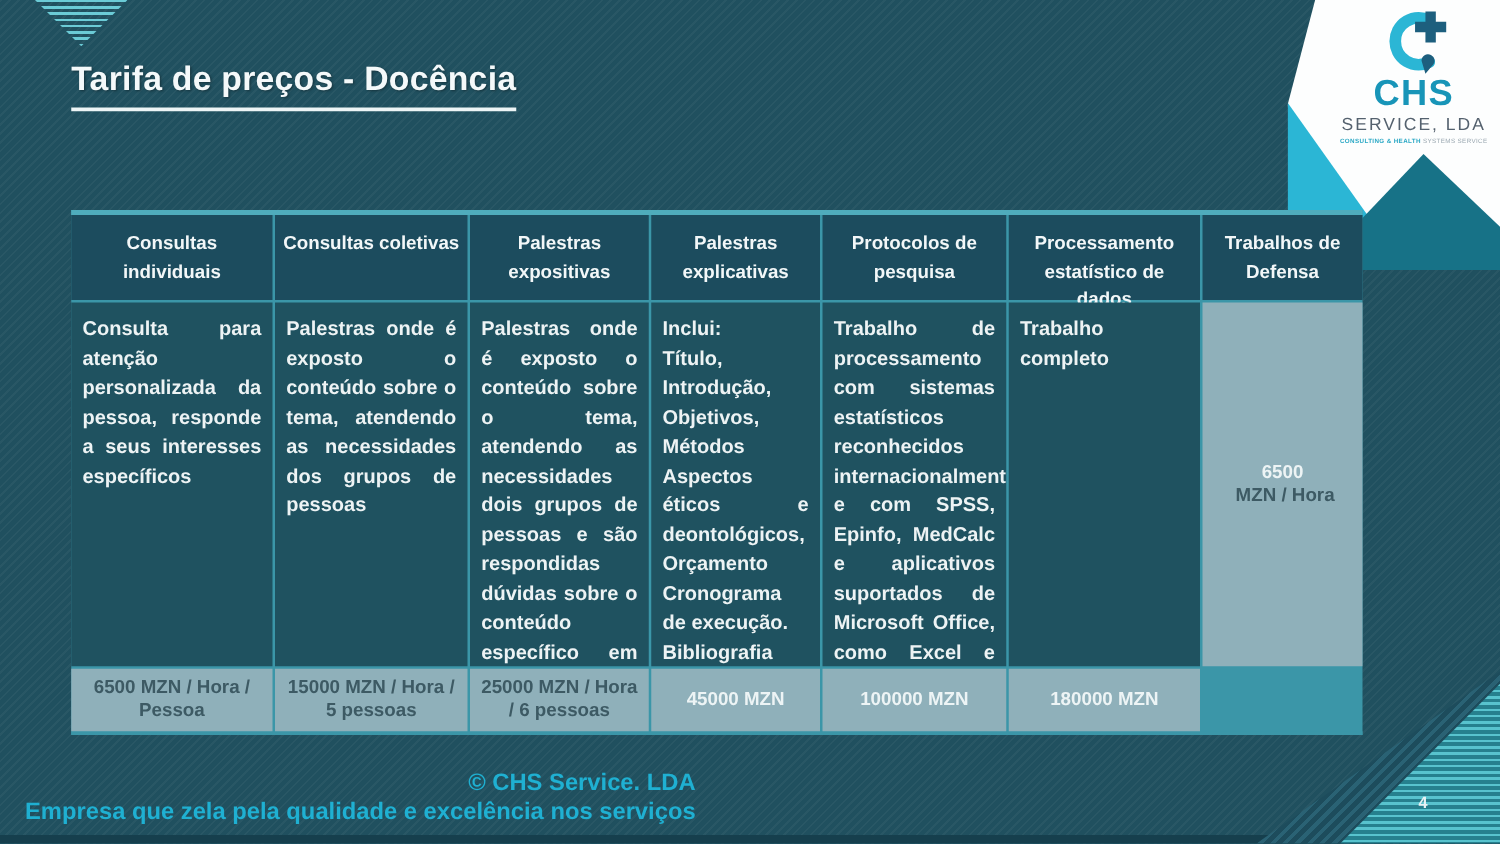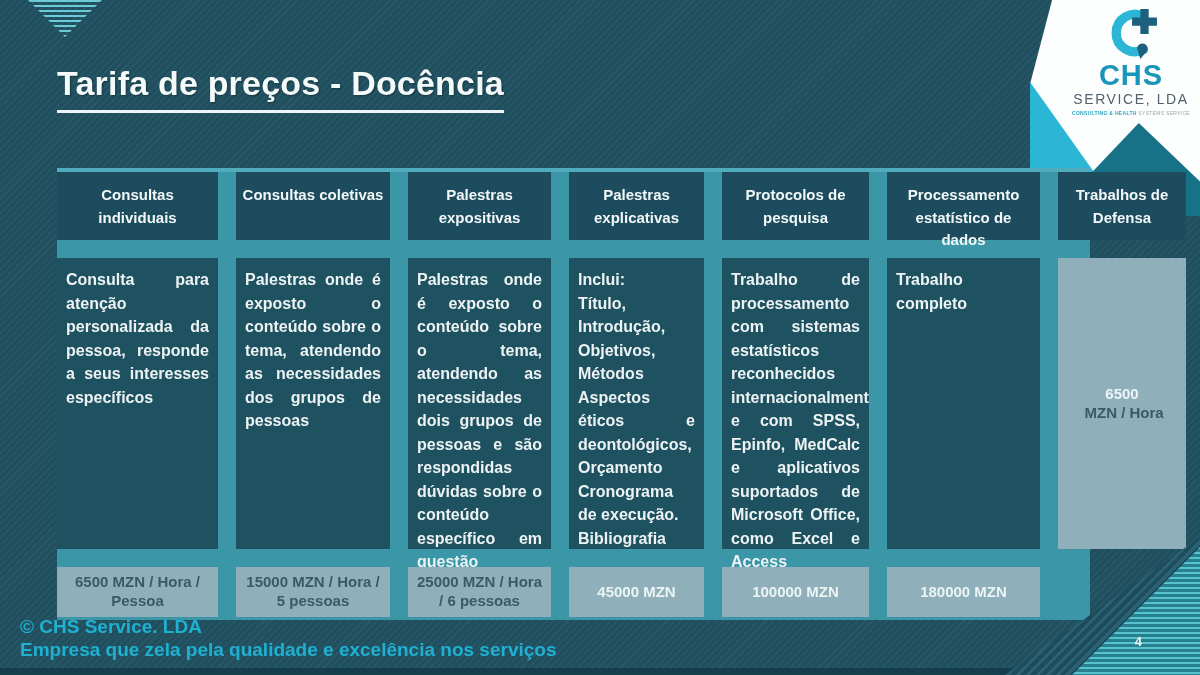--- a/index.html
+++ b/index.html
@@ -16,22 +16,22 @@
   
   .tri-topleft {
     position:absolute; left:28px; top:0; width:74px; height:37px;
     clip-path:polygon(0 0, 100% 0, 50% 100%);
     background:repeating-linear-gradient(to bottom,
       #6BCBD6 0 2px, transparent 2px 5px);
   }
 
   
   .title {
-    position:absolute; left:57px; top:64px;
-    font-size:34px; font-weight:bold; color:#F4F9FA;
+    position:absolute; left:57px; top:48px;
+    font-size:27px; font-weight:bold; color:#F4F9FA;
     border-bottom:3px solid #EDF5F6; padding-bottom:7px;
     letter-spacing:0.2px; text-shadow:1px 1px 2px rgba(0,0,0,0.35);
   }
 
   
   .logo-corner { position:absolute; top:0; right:0; width:170px; height:216px; }
   .logo-white  { position:absolute; inset:0; background:#FDFEFE;
                  clip-path:polygon(13% 0, 100% 0, 100% 100%, 12% 100%, 0 39%); }
   .logo-tri-cyan { position:absolute; inset:0; background:#2BB6D5;
                  clip-path:polygon(0 38%, 56% 100%, 0 100%); }
@@ -44,21 +44,21 @@
   .logo-tag { font-size:5px; margin-top:3px; letter-spacing:0.3px; white-space:nowrap; }
   .logo-tag .strong { color:#2AA8C5; font-weight:bold; }
   .logo-tag .light  { color:#9AA7B0; }
 
   
   .price-table {
     position:absolute; left:57px; top:168px; width:1033px;
     display:grid;
     grid-template-columns:161px 154px 143px 135px 147px 153px 128px;
     grid-template-rows:68px 291px 50px;
-    gap:18px;
+    gap:2px;
     background:#3B96A8;
     border-top:4px solid #4FACBC;
     border-bottom:3px solid #3B96A8;
   }
   .hdr {
     background:#1C4C5E; color:#F2F7F8; font-size:15px; font-weight:bold;
     text-align:center; padding:12px 6px 0 6px; line-height:1.5;
   }
   .body-cell {
     background:#1F5260; color:#EDF3F4; font-size:16px; font-weight:bold;
@@ -70,21 +70,21 @@
     background:#8FB0BA; font-size:15px; font-weight:bold;
     display:flex; align-items:center; justify-content:center;
     text-align:center; padding:4px 6px; line-height:1.25;
   }
   .price.dark  { color:#3D5A64; }
   .price.light { color:#EDF4F5; }
   .price .u    { color:#EDF4F5; }
   .price .rest { color:#3D5A64; white-space:pre;margin-top:43px; }
 
   
-  .footer { position:absolute; left:20px; bottom:13px; color:#1FB0D2; font-weight:bold; }
+  .footer { position:absolute; left:20px; bottom:13px; color:#1FB0D2; font-weight:bold;text-align:right; }
   .footer .l1 { font-size:19px; line-height:1.25; }
   .footer .l2 { font-size:19px; line-height:1.25; }
 
   
   .bottom-bar { position:absolute; left:0; bottom:0; width:100%; height:7px; background:#163F4D; }
   .tri-diag {
     position:absolute; right:0; bottom:0; width:195px; height:138px;
     clip-path:polygon(100% 0, 100% 100%, 0 100%);
     background:repeating-linear-gradient(135deg, #2A6274 0 3px, #1D4C5C 3px 7px);
   }

